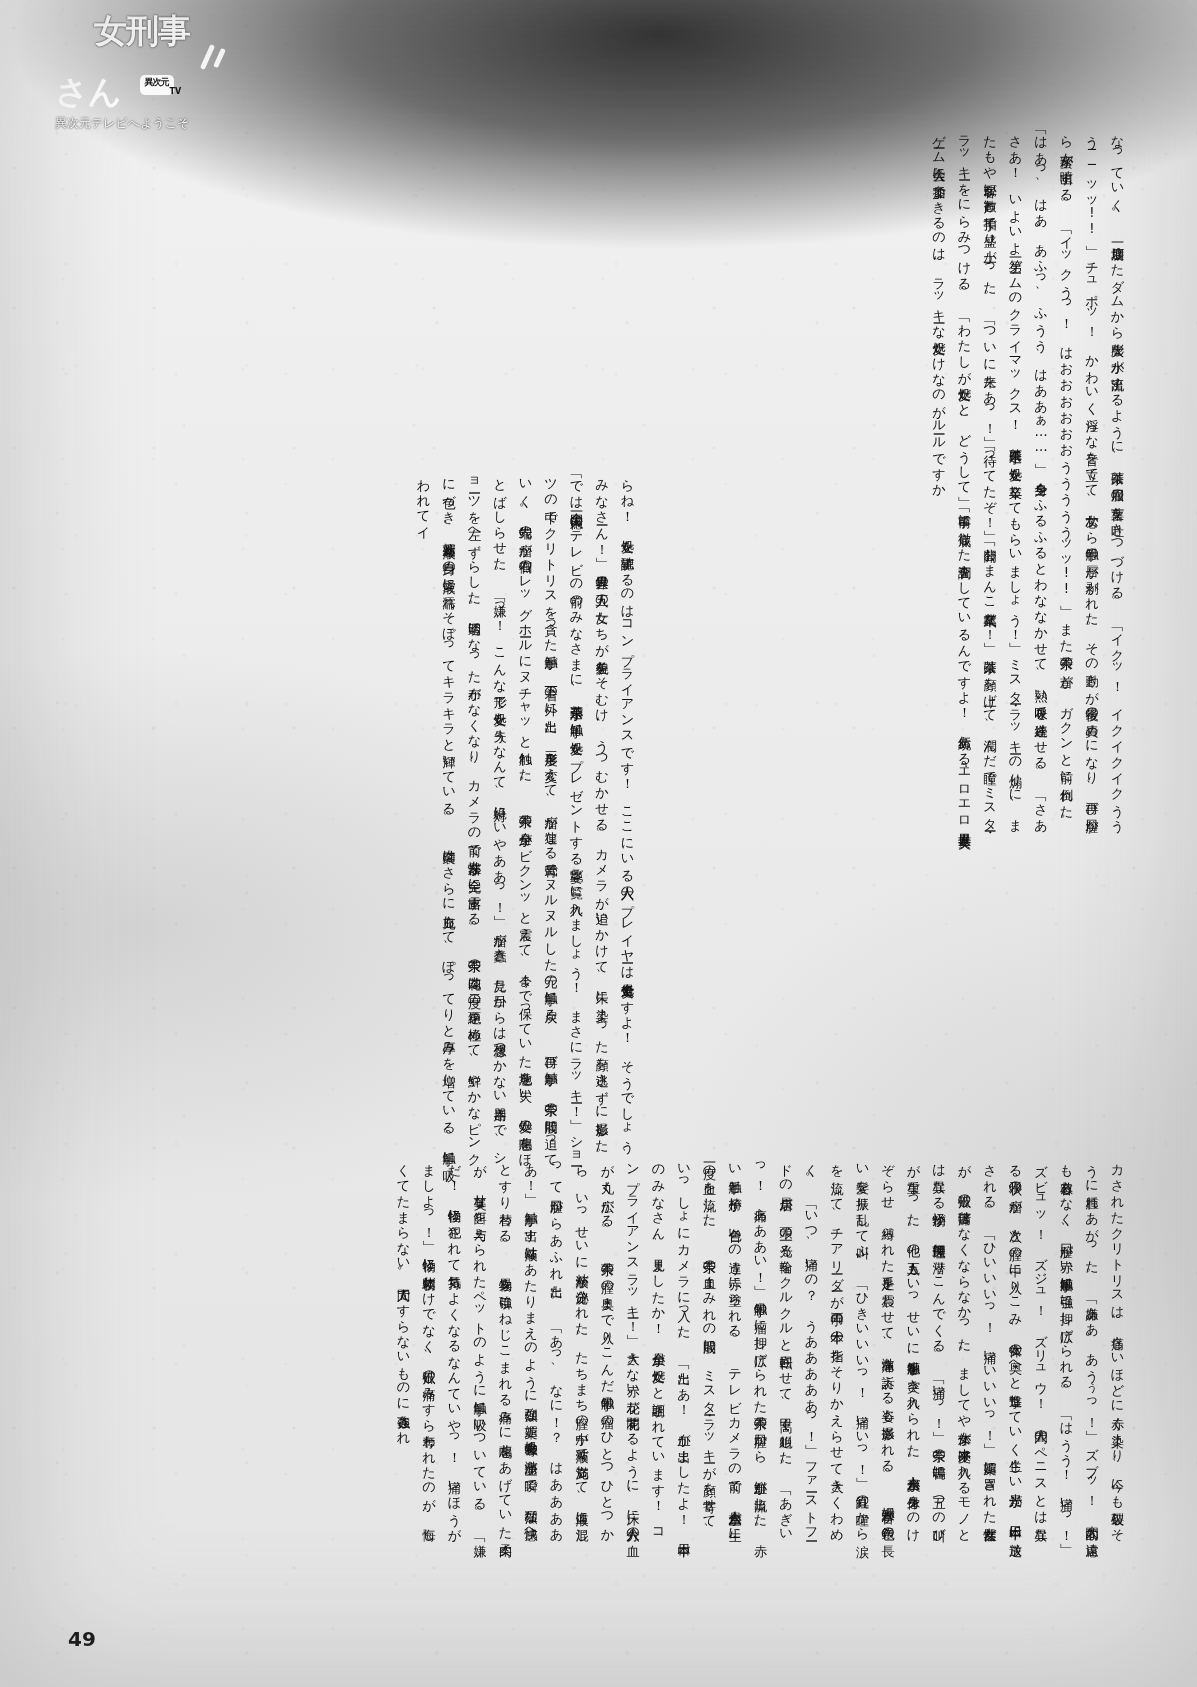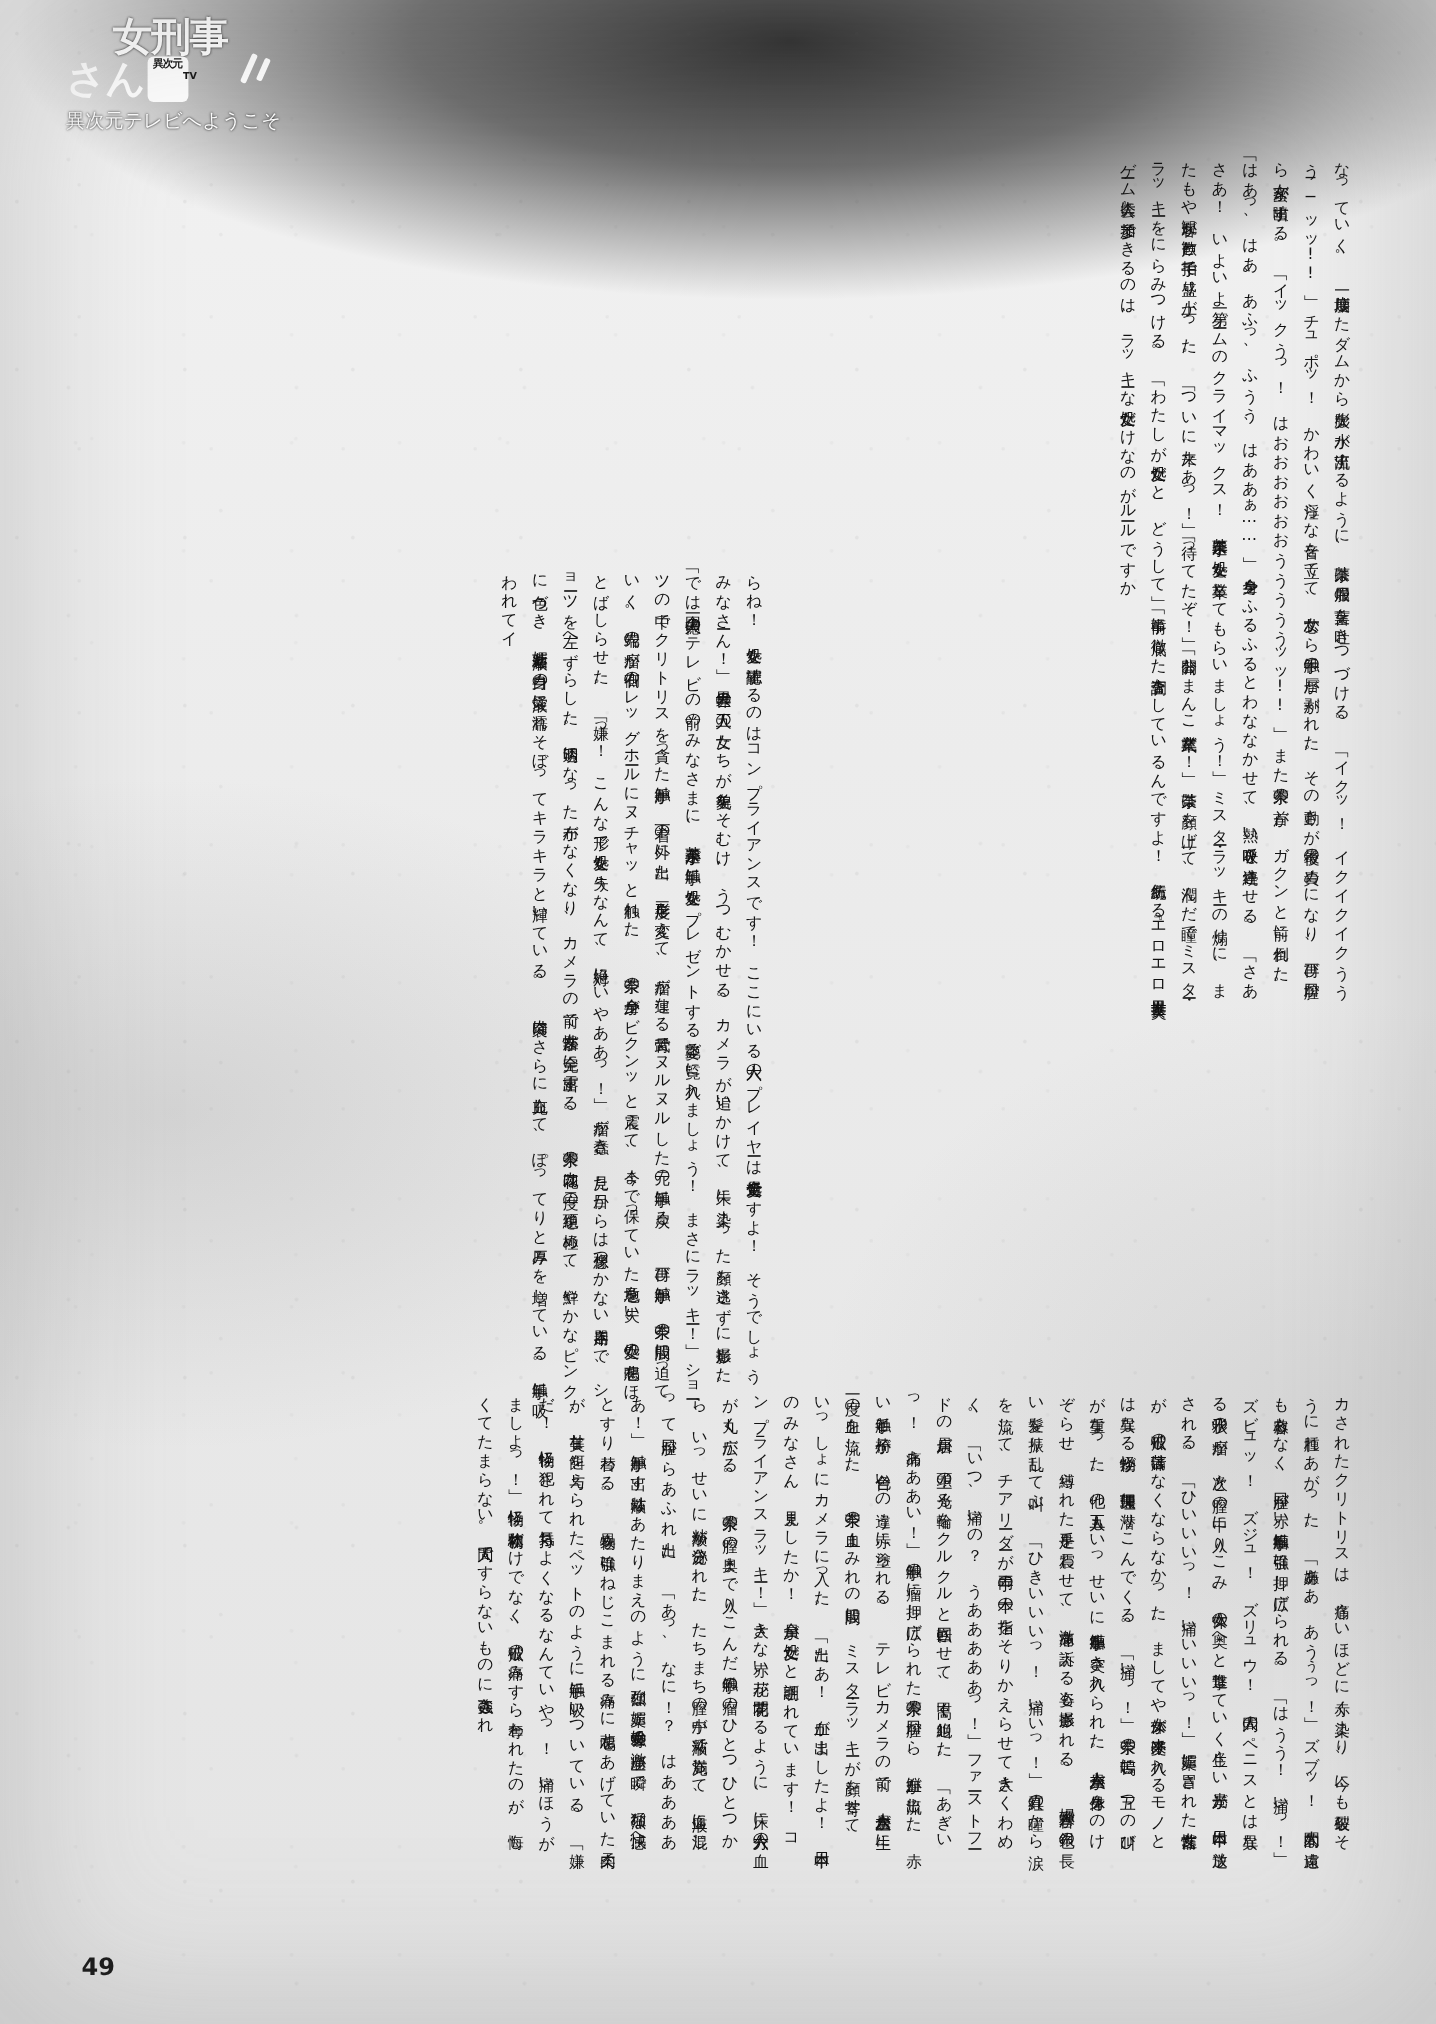--- a/index.html
+++ b/index.html
@@ -61,43 +61,44 @@
     text-shadow: 0 0 2px #000;
     margin-left: 39px;
   }
   #logo .logo-row2 {
     font-family: "DejaVu Sans", sans-serif;
     font-weight: bold;
     font-size: 33px;
     line-height: 34px;
     letter-spacing: -1px;
     display: flex;
-    align-items: center;
-    gap: 2px;
+    align-items: flex-start;
+    gap: 19px;
+    margin-top: 28px;
   }
   #logo .tv-badge {
     display: inline-block;
     width: 34px;
-    height: 38px;
+    height: 20px;
     border-radius: 5px;
     background: #ffffff;
     color: #111;
     font-size: 9px;
     line-height: 10px;
     text-align: center;
     padding-top: 2px;
     box-sizing: border-box;
     font-weight: bold;
     font-family: "DejaVu Sans", sans-serif;
   }
   #logo .tv-badge .tvtxt { display:block; font-size: 8px; letter-spacing: 0; padding-left: 30px; }
   #logo .logo-sub {
     margin-top: 6px;
     font-family: "DejaVu Sans", sans-serif;
-    font-size: 16px;
+    font-size: 12px;
     letter-spacing: 0px;
     white-space: nowrap;
     text-shadow: 0 0 2px #000;
   }
   #logo .slash {
     position: absolute;
     right: -6px;
     top: 30px;
     width: 40px;
     height: 40px;

